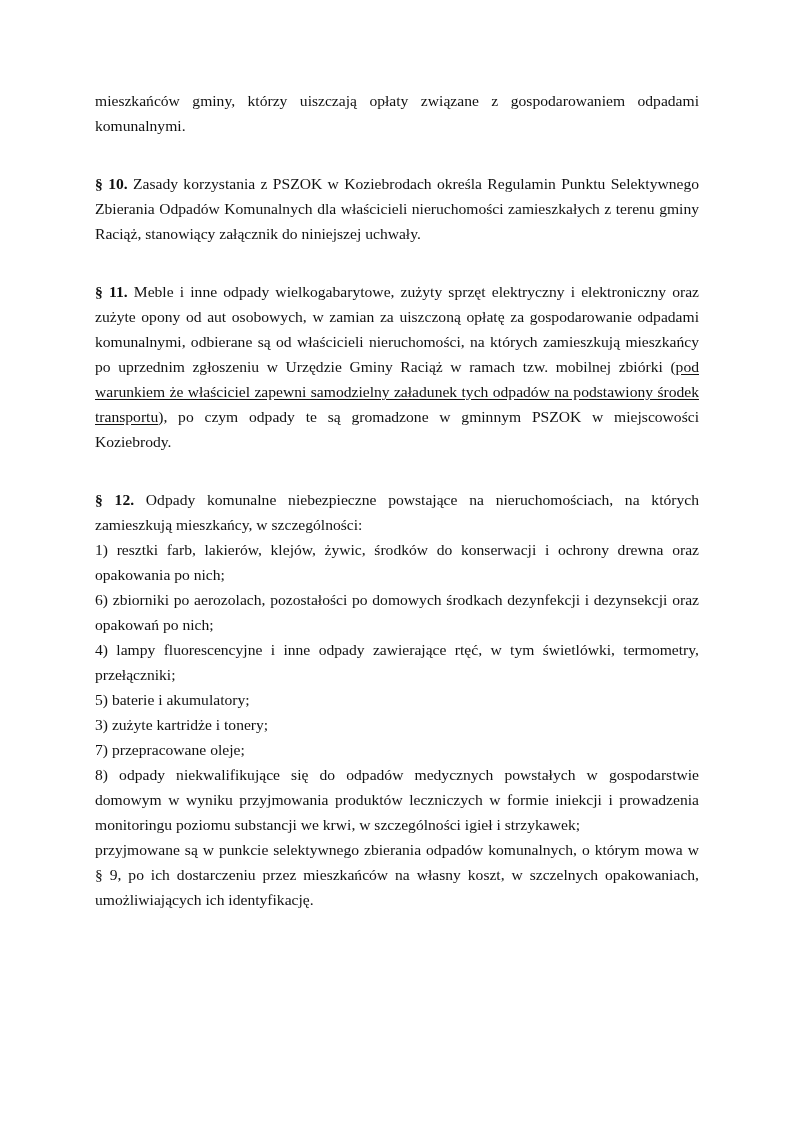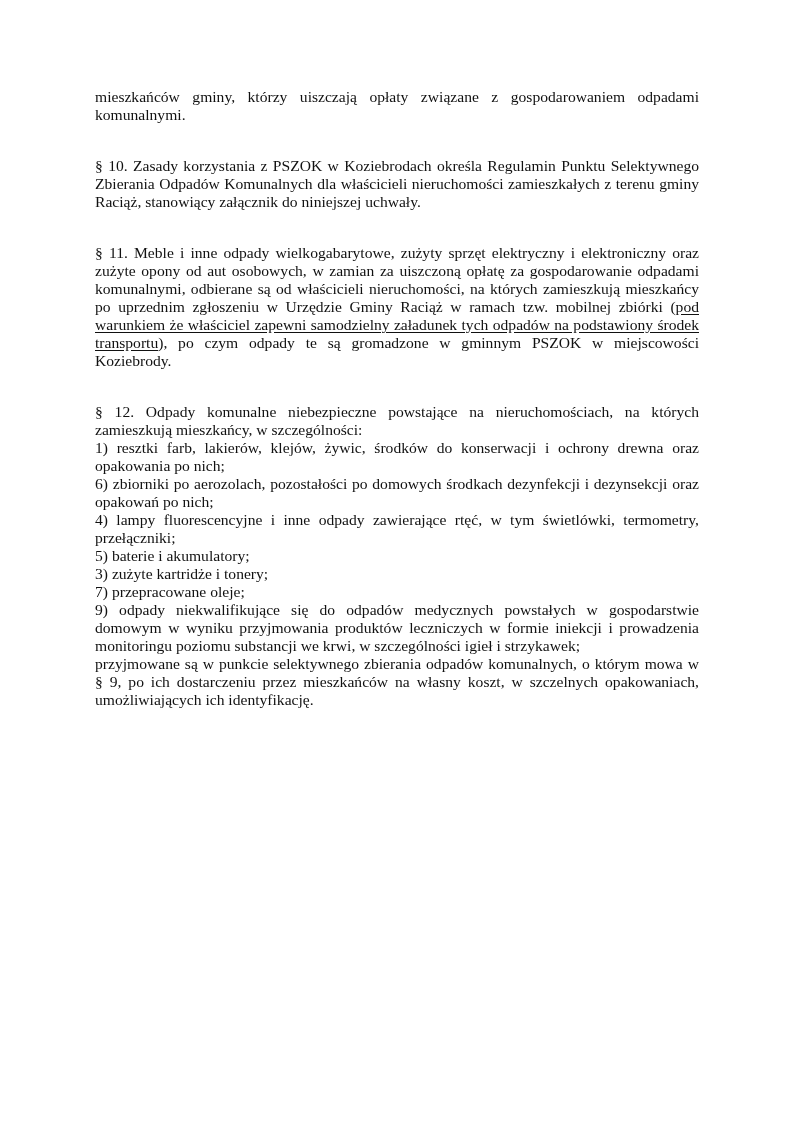--- a/index.html
+++ b/index.html
@@ -1,24 +1,24 @@
 <!DOCTYPE html>
 <html><head>
 <meta charset="utf-8">
 <style>
   html, body { margin: 0; padding: 0; background: #ffffff; }
   body { width: 794px; height: 1123px; position: relative; overflow: hidden; }
   .page {
     position: absolute; left: 95px; top: 88px; width: 604px;
     font-family: "Liberation Serif", "DejaVu Serif", serif;
-    font-size: 15.6px; line-height: 18px; color: #111111;
+    font-size: 15.6px; line-height: 25px; color: #111111;
   }
   p { margin: 0; text-align: justify; }
   .gap { height: 33px; }
-  .bold { font-weight: normal; }
+  .bold { font-weight: bold; }
   .u { text-decoration: underline; text-underline-offset: 2px; }
 </style>
 </head>
 <body>
 
 <div class="page">
   <p>mieszkańców gminy, którzy uiszczają opłaty związane z gospodarowaniem odpadami komunalnymi.</p>
 
   <div class="gap"></div>
 
@@ -30,15 +30,15 @@
 
   <div class="gap"></div>
 
   <p><span class="bold">§ 12.</span><span> Odpady komunalne niebezpieczne powstające na nieruchomościach, na których zamieszkują mieszkańcy, w szczególności:</span></p>
   <p>1) resztki farb, lakierów, klejów, żywic, środków do konserwacji i ochrony drewna oraz opakowania po nich;</p>
   <p>6) zbiorniki po aerozolach, pozostałości po domowych środkach dezynfekcji i dezynsekcji oraz opakowań po nich;</p>
   <p>4) lampy fluorescencyjne i inne odpady zawierające rtęć, w tym świetlówki, termometry, przełączniki;</p>
   <p>5) baterie i akumulatory;</p>
   <p>3) zużyte kartridże i tonery;</p>
   <p>7) przepracowane oleje;</p>
-  <p>9) odpady niekwalifikujące się do odpadów medycznych powstałych w gospodarstwie domowym w wyniku przyjmowania produktów leczniczych w formie iniekcji i prowadzenia monitoringu poziomu substancji we krwi, w szczególności igieł i strzykawek;</p>
+  <p>8) odpady niekwalifikujące się do odpadów medycznych powstałych w gospodarstwie domowym w wyniku przyjmowania produktów leczniczych w formie iniekcji i prowadzenia monitoringu poziomu substancji we krwi, w szczególności igieł i strzykawek;</p>
   <p>przyjmowane są w punkcie selektywnego zbierania odpadów komunalnych, o którym mowa w § 9, po ich dostarczeniu przez mieszkańców na własny koszt, w szczelnych opakowaniach, umożliwiających ich identyfikację.</p>
 </div>
 
 </body></html>

